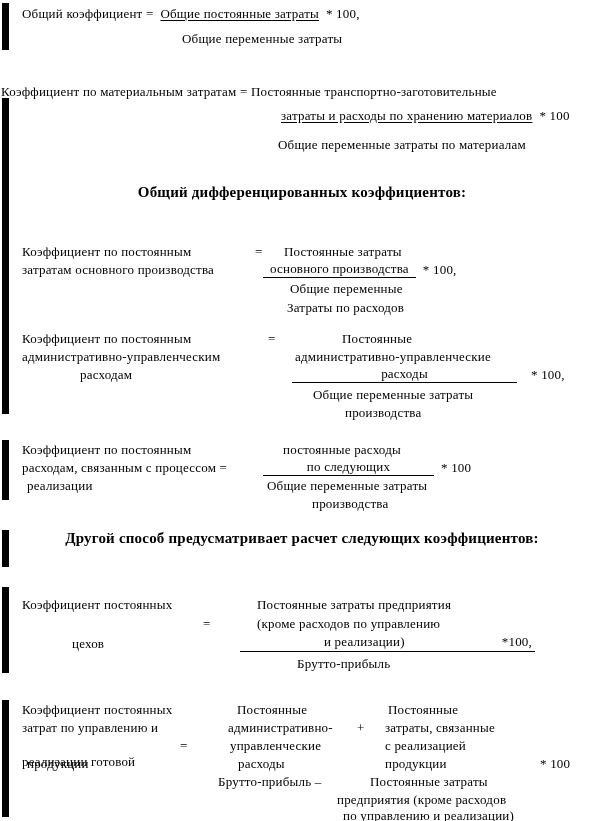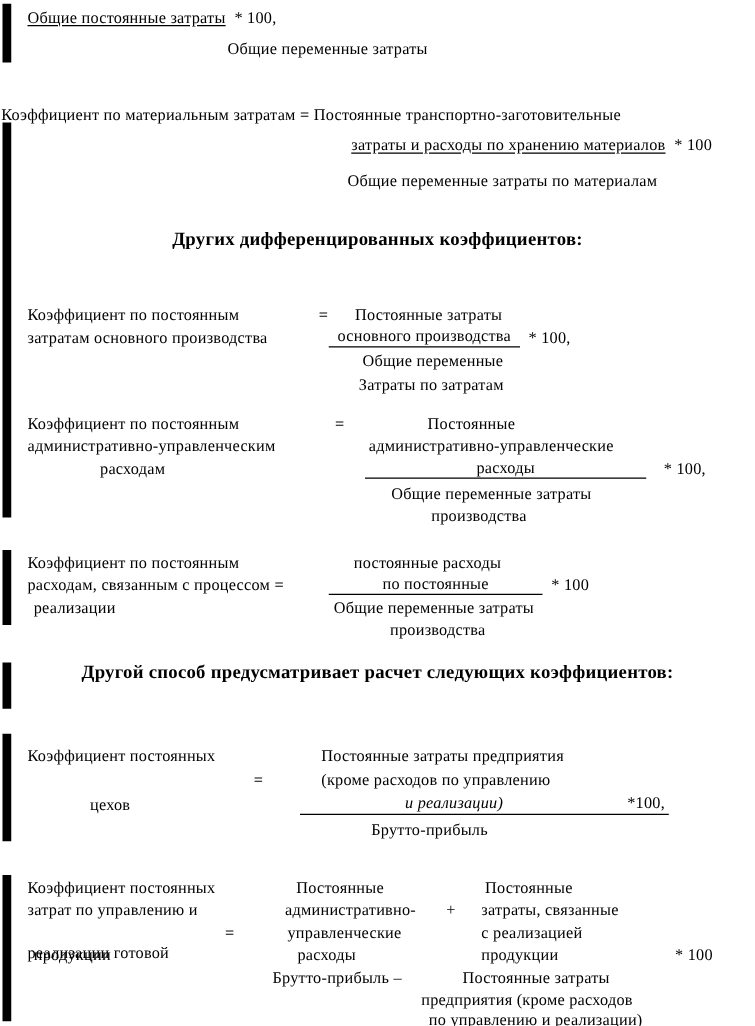--- a/index.html
+++ b/index.html
@@ -7,81 +7,82 @@
     position:relative; width:604px; height:821px; background:#ffffff;
     font-family:"Liberation Serif","DejaVu Serif",serif;
     font-size:13px; color:#000; overflow:hidden; letter-spacing:0.2px;
   }
   .t   { position:absolute; white-space:nowrap; line-height:16px; }
   .row { position:absolute; white-space:nowrap; display:flex; gap:7px; line-height:16px; align-items:flex-end; }
   .u   { text-decoration:underline; text-underline-offset:2px;font-family:Liberation Serif, serif; }
   .ub  { display:inline-block; border-bottom:1px solid #000; padding:0 7px; text-align:center; }
   .ubw { border-bottom:1px solid #000; text-align:center; }
   .ubox6 { position:absolute; border-bottom:1px solid #000; height:17px; line-height:16px; }
-  .ubox6 .c1 { position:absolute; left:84px; white-space:nowrap;font-style:italic; }
+  .ubox6 .c1 { position:absolute; left:84px; white-space:nowrap; }
   .ubox6 .c2 { position:absolute; right:3px; white-space:nowrap; }
   .bar { position:absolute; left:2px; width:7px; background:#000; }
   .h   { position:absolute; left:0; width:604px; text-align:center; font-weight:bold; font-size:15px; line-height:20px; }
 </style>
 </head>
 <body>
 
 <div class="page">
 
   <div class="bar" style="top:3px;height:47px"></div>
   <div class="bar" style="top:98px;height:316px"></div>
   <div class="bar" style="top:440px;height:60px"></div>
   <div class="bar" style="top:530px;height:37px"></div>
   <div class="bar" style="top:587px;height:86px"></div>
   <div class="bar" style="top:700px;height:117px"></div>
 
   <div class="row" style="left:22px;top:6px">
+    <span>Общий коэффициент =</span>
     <span class="u">Общие постоянные затраты</span>
     <span>* 100,</span>
   </div>
   <div class="t" style="left:182px;top:31px">Общие переменные затраты</div>
 
   <div class="t" style="left:1px;top:84px">Коэффициент по материальным затратам = Постоянные транспортно-заготовительные</div>
   <div class="row" style="left:281px;top:108px">
     <span class="u">затраты и расходы по хранению материалов</span>
     <span>* 100</span>
   </div>
   <div class="t" style="left:278px;top:137px">Общие переменные затраты по материалам</div>
 
-  <div class="h" style="top:182px">Других дифференцированных коэффициентов:</div>
+  <div class="h" style="top:182px">Общий дифференцированных коэффициентов:</div>
 
   <div class="t" style="left:22px;top:244px">Коэффициент по постоянным</div>
   <div class="t" style="left:22px;top:262px">затратам основного производства</div>
   <div class="t" style="left:255px;top:244px">=</div>
   <div class="t" style="left:284px;top:244px">Постоянные затраты</div>
   <div class="row" style="left:263px;top:261px">
     <span class="ub">основного производства</span>
     <span>* 100,</span>
   </div>
   <div class="t" style="left:290px;top:281px">Общие переменные</div>
-  <div class="t" style="left:287px;top:300px">Затраты по затратам</div>
+  <div class="t" style="left:287px;top:300px">Затраты по расходов</div>
 
   <div class="t" style="left:22px;top:331px">Коэффициент по постоянным</div>
   <div class="t" style="left:22px;top:349px">административно-управленческим</div>
   <div class="t" style="left:80px;top:367px">расходам</div>
   <div class="t" style="left:268px;top:331px">=</div>
   <div class="t" style="left:342px;top:331px">Постоянные</div>
   <div class="t" style="left:295px;top:349px">административно-управленческие</div>
   <div class="row" style="left:292px;top:366px;gap:14px">
     <span class="ubw" style="width:225px">расходы</span>
     <span>* 100,</span>
   </div>
   <div class="t" style="left:313px;top:387px">Общие переменные затраты</div>
   <div class="t" style="left:345px;top:405px">производства</div>
 
   <div class="t" style="left:22px;top:442px">Коэффициент по постоянным</div>
   <div class="t" style="left:283px;top:442px">постоянные расходы</div>
   <div class="t" style="left:22px;top:460px">расходам, связанным с процессом =</div>
   <div class="row" style="left:263px;top:459px">
-    <span class="ubw" style="width:171px">по постоянные</span>
+    <span class="ubw" style="width:171px">по следующих</span>
     <span>* 100</span>
   </div>
   <div class="t" style="left:27px;top:478px">реализации</div>
   <div class="t" style="left:267px;top:478px">Общие переменные затраты</div>
   <div class="t" style="left:312px;top:496px">производства</div>
 
   <div class="h" style="top:528px">Другой способ предусматривает расчет следующих коэффициентов:</div>
 
   <div class="t" style="left:22px;top:597px">Коэффициент постоянных</div>
   <div class="t" style="left:203px;top:616px">=</div>

